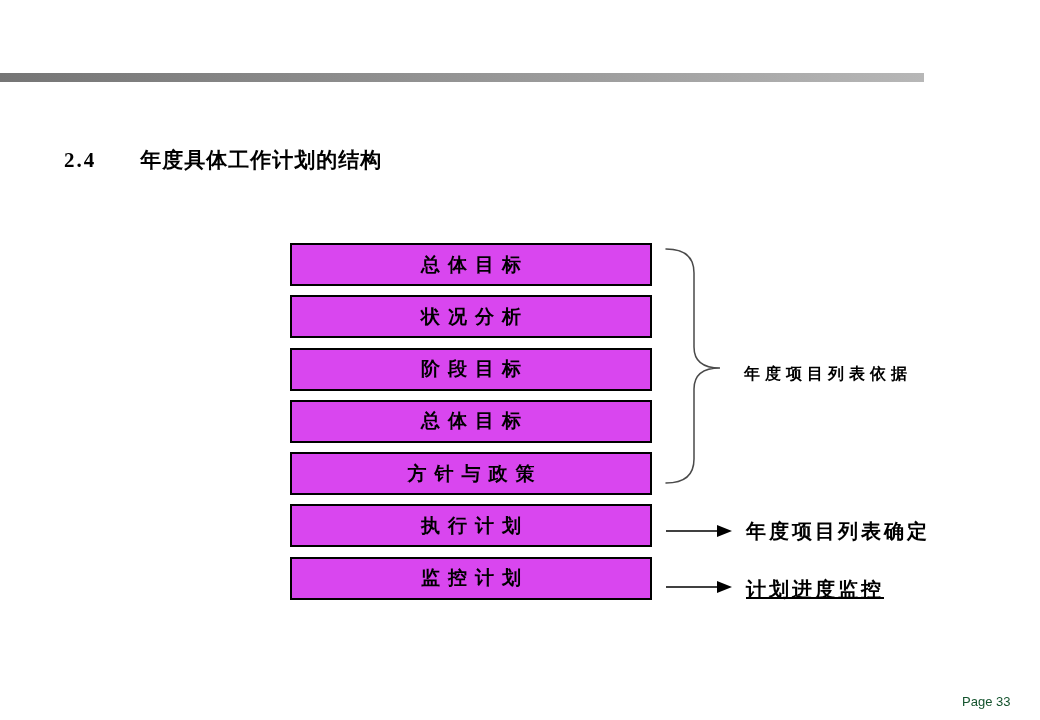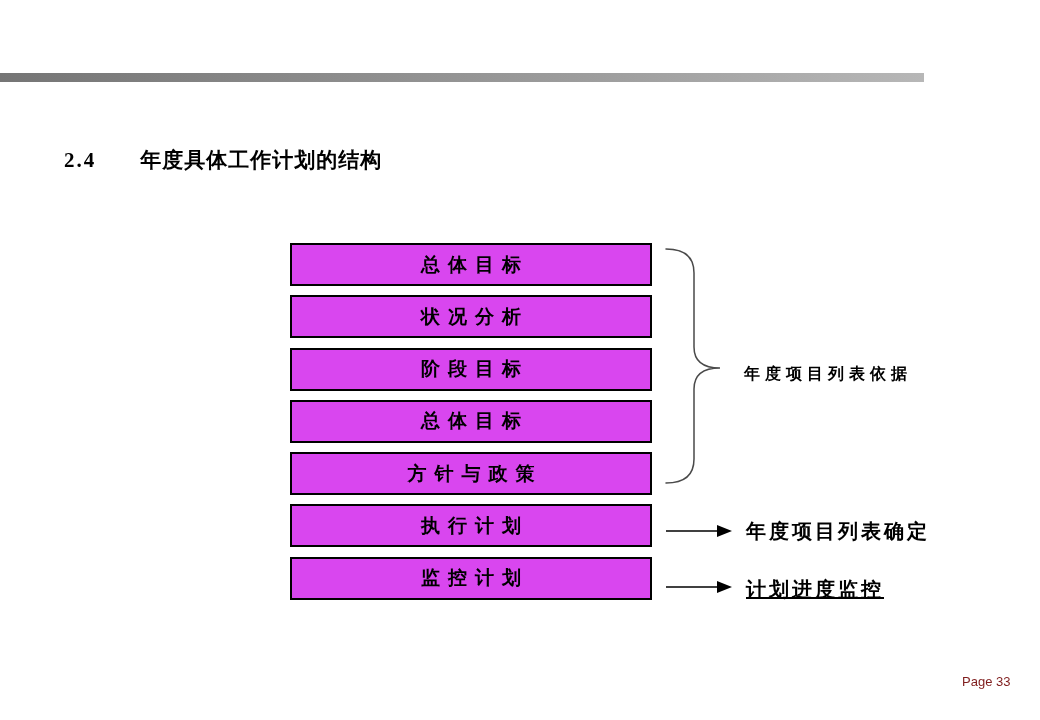--- a/index.html
+++ b/index.html
@@ -66,24 +66,24 @@
     position: absolute;
     font-size: 20px;
     font-weight: bold;
     letter-spacing: 3px;
     white-space: nowrap;
   }
   .arrow-label.l1 { left: 746px; top: 518px; }
   .arrow-label.l2 { left: 746px; top: 576px; text-decoration: underline; }
   .page-number {
     position: absolute;
-    left: 962px; top: 674px;
+    left: 962px; top: 694px;
     font-family: "Liberation Sans", "DejaVu Sans", sans-serif;
     font-size: 13px;
-    color: #7f1d1d;
+    color: #14532d;
   }
 </style>
 </head>
 <body>
 
 <div class="slide">
 
   <div class="topbar"></div>
 
   <div class="title">

